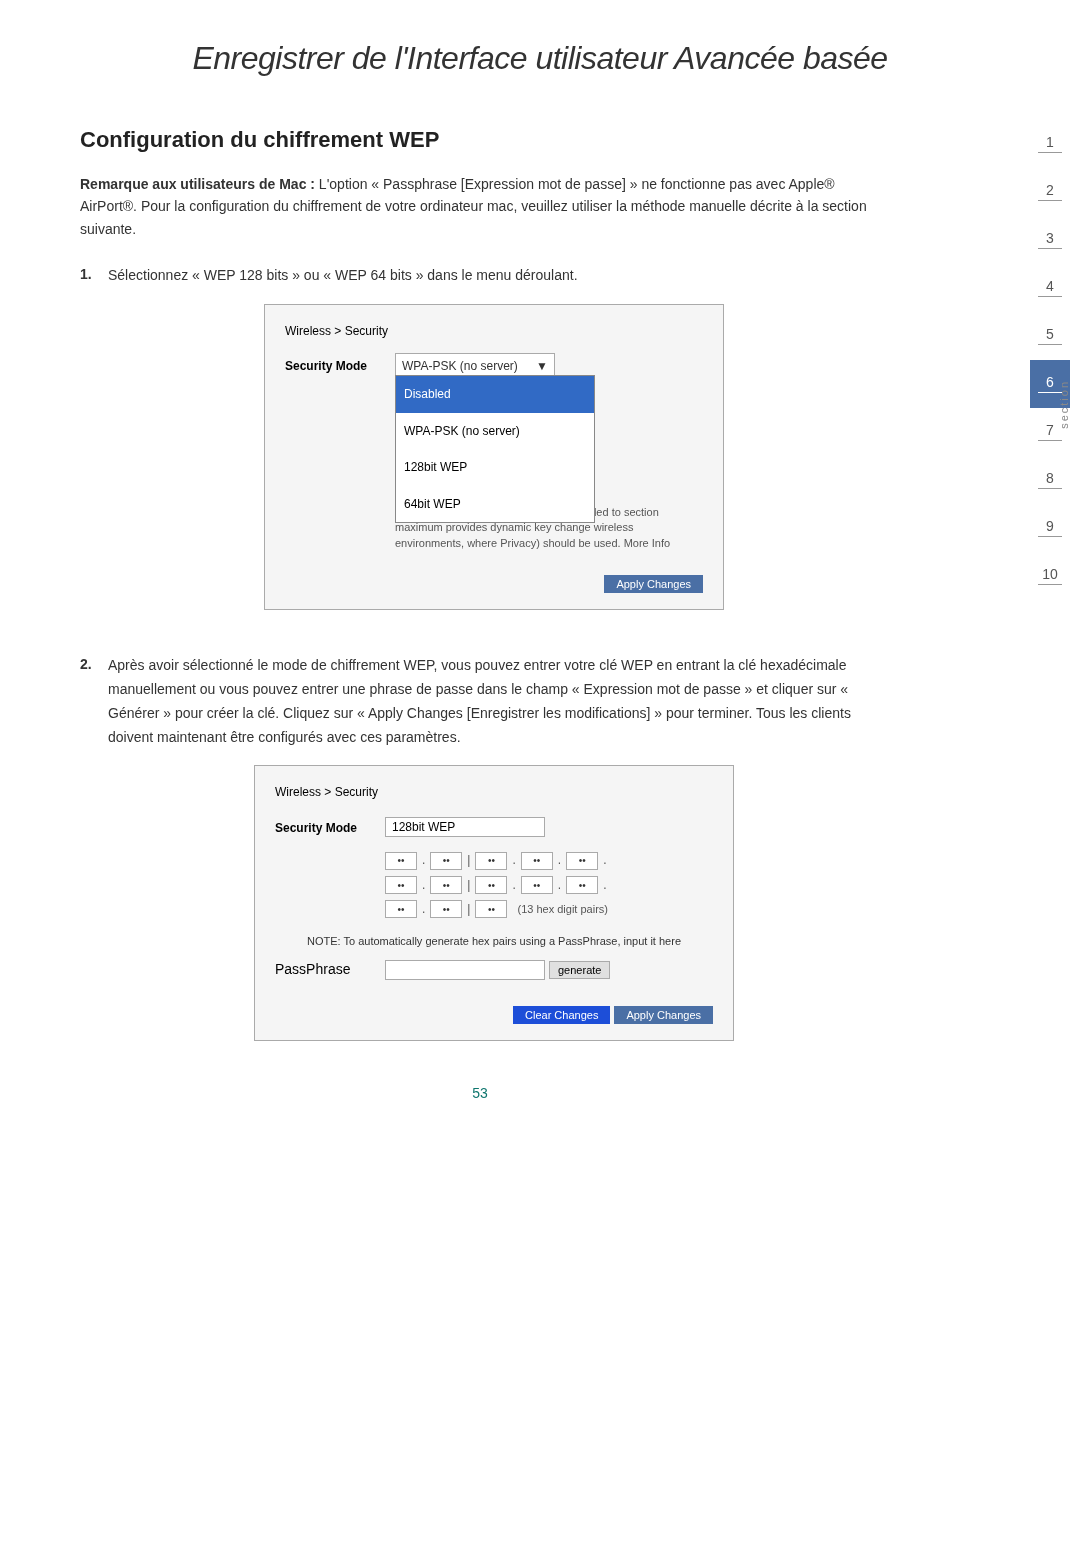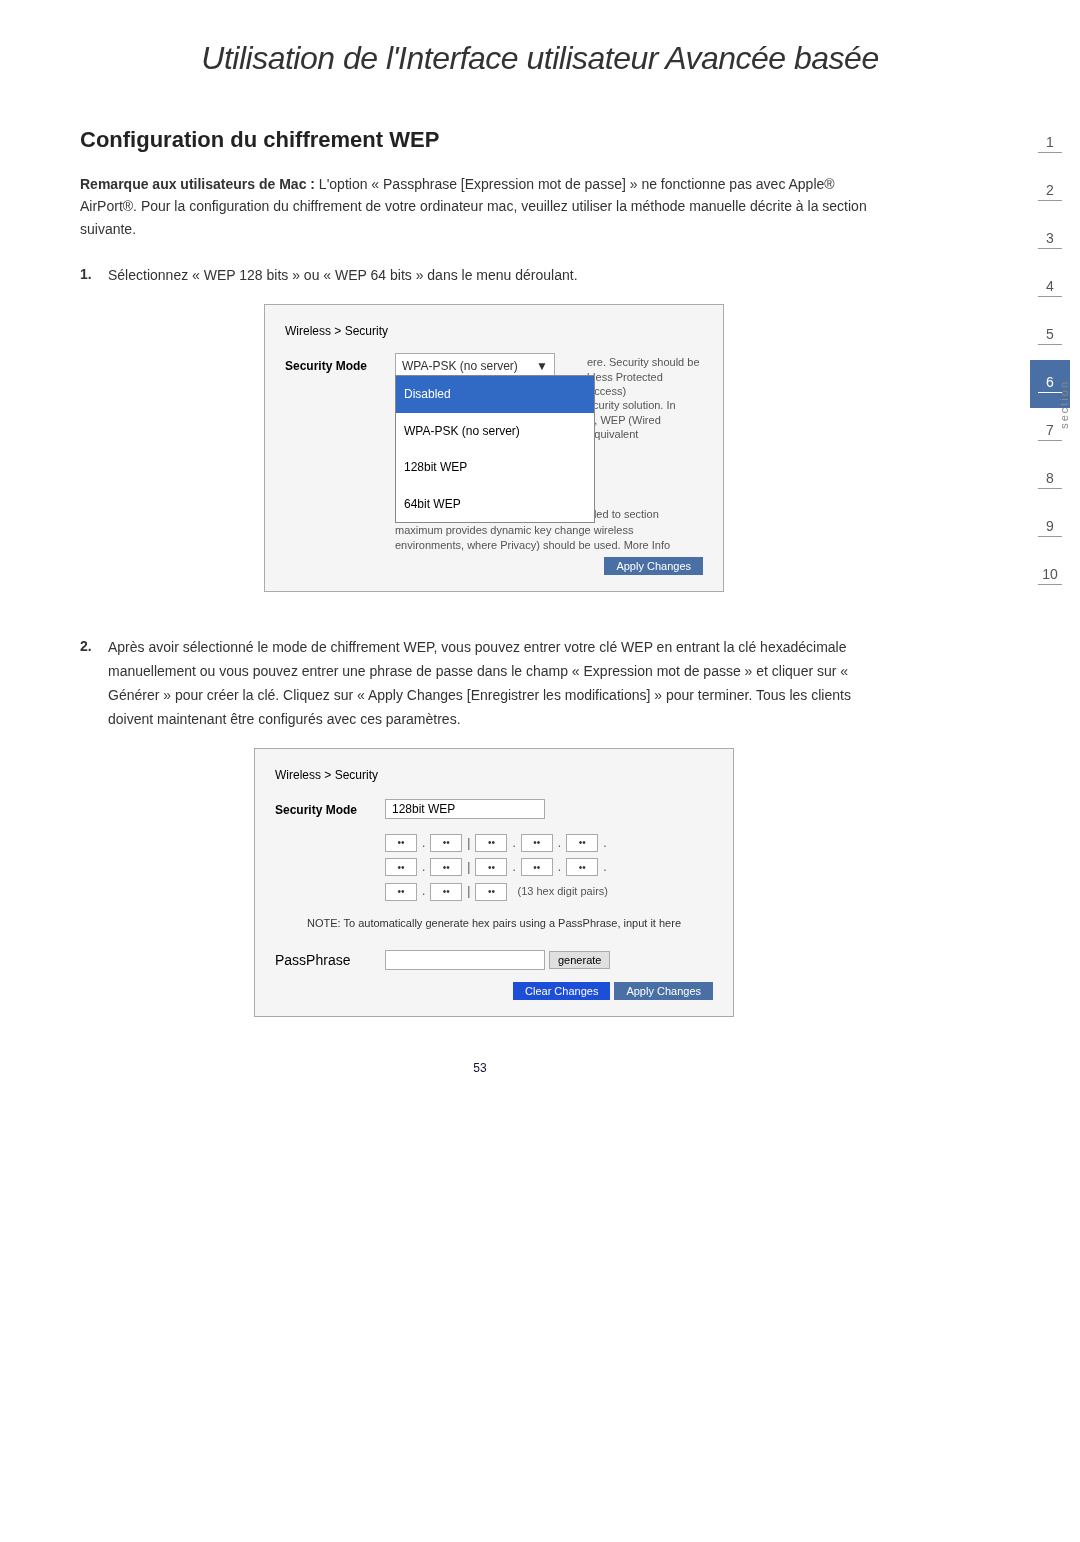--- a/index.html
+++ b/index.html
@@ -95,21 +95,21 @@
       font-size: 11px;
       color: #555;
       line-height: 1.4;
       max-width: 320px;
       margin-top: 6px;
     }
 
     .ui-button-row {
       display: flex;
       justify-content: flex-end;
-      margin-top: 4px;
+      margin-top: 24px;
     }
 
     .ui-btn-apply {
       background: #4a6fa5;
       color: #fff;
       font-size: 11px;
       border: none;
       padding: 3px 12px;
       cursor: pointer;
     }
@@ -166,21 +166,21 @@
       margin: 0 1px;
     }
 
     .ui-hex-label {
       font-size: 11px;
       color: #555;
       margin-left: 6px;
     }
 
     .ui-note-row {
-      margin: 12px 0 16px 0;
+      margin: 12px 0 8px 0;
       font-size: 11px;
       color: #333;
       text-align: center;
     }
 
     .ui-passphrase-row {
       display: flex;
       align-items: center;
       margin-bottom: 10px;
     }
@@ -263,22 +263,22 @@
       font-size: 11px;
       color: #888;
       letter-spacing: 2px;
       position: absolute;
       right: 10px;
       top: 380px;
     }
 
     .page-num {
       text-align: center;
-      font-size: 12px;
-      color: #0f172a;
+      font-size: 14px;
+      color: #0f766e;
       margin-top: 20px;
       padding-bottom: 30px;
     }
 
     
     .dropdown-area {
       position: relative;
     }
 
     .dropdown-popup {
@@ -307,21 +307,22 @@
       color: #555;
       margin-left: 17px;
       padding-top: 2px;
       max-width: 160px;
       line-height: 1.3;
     }
 
     .combined-row {
       display: flex;
       align-items: flex-start;
-      gap: 15px;
+      gap: 0;
+      flex-direction: column;
     }
 
     .step-ol {
       padding-left: 0;
       list-style: none;
     }
 
     .step-li {
       display: flex;
       margin-bottom: 20px;
@@ -336,21 +337,21 @@
 
     .step-li .body {
       font-size: 14px;
       line-height: 1.7;
       flex: 1;
     }
   </style>
 </head>
 <body>
 
-<div class="page-title">Utilisation de l'Interface utilisateur Avancée basée</div>
+<div class="page-title">Enregistrer de l'Interface utilisateur Avancée basée</div>
 
 <div class="sidebar">
   <div class="sidebar-item">
     <span class="sidebar-item-num">1</span>
     <div class="sidebar-divider"></div>
   </div>
   <div class="sidebar-item">
     <span class="sidebar-item-num">2</span>
     <div class="sidebar-divider"></div>
   </div>

